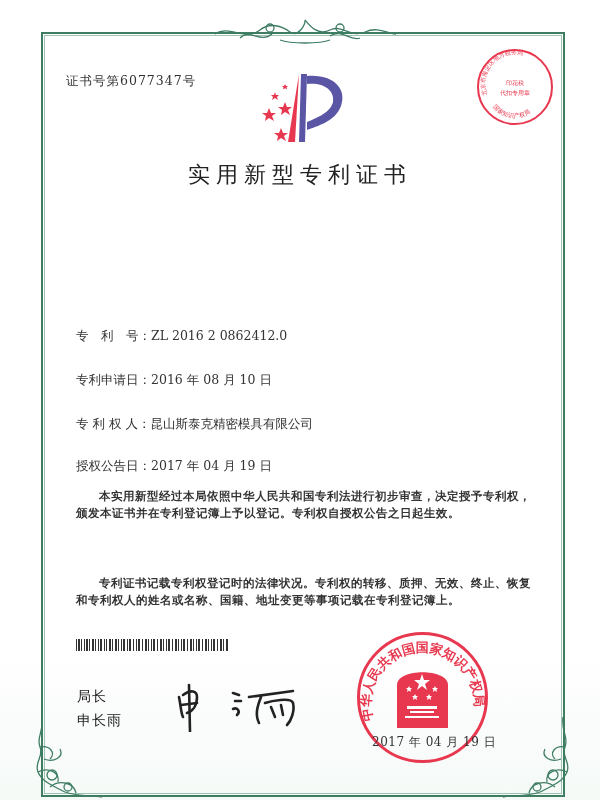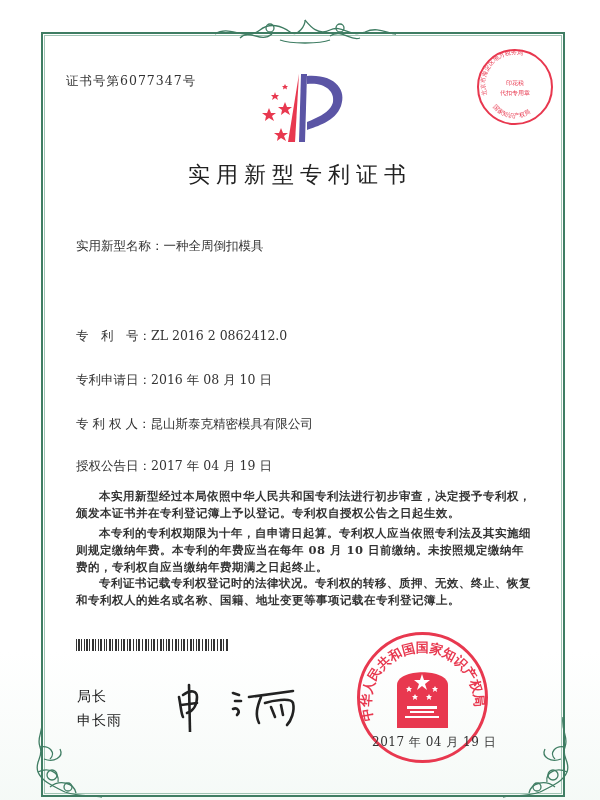--- a/index.html
+++ b/index.html
@@ -94,41 +94,35 @@
     <text x="40" y="38" text-anchor="middle" font-size="6" fill="#e8384f" font-family="DejaVu Sans, sans-serif">印花税</text>
     <text x="40" y="48" text-anchor="middle" font-size="6" fill="#e8384f" font-family="DejaVu Sans, sans-serif">代扣专用章</text>
     <path id="stamparc" d="M12 48 A30 30 0 1 1 68 48" fill="none"></path>
     <text font-size="6" fill="#e8384f" font-family="DejaVu Sans, sans-serif"><textPath href="#stamparc">北京市海淀区地方税务局</textPath></text>
     <path id="stamparc2" d="M18 60 A28 28 0 0 0 62 60" fill="none"></path>
     <text font-size="6" fill="#e8384f" font-family="DejaVu Sans, sans-serif"><textPath href="#stamparc2">国家知识产权局</textPath></text>
   </svg>
 
   <div class="title">实用新型专利证书</div>
 
-  <div class="field" style="top:226px">
-    <span class="label">实用新型名称：</span><span class="value">一种全周倒扣模具</span>
-  </div>
   <div class="field" style="top:316px">
     <span class="label">专　利　号：</span><span class="value">ZL 2016 2 0862412.0</span>
   </div>
   <div class="field" style="top:360px">
     <span class="label">专利申请日：</span><span class="value">2016 年 08 月 10 日</span>
   </div>
   <div class="field" style="top:404px">
     <span class="label">专 利 权 人：</span><span class="value">昆山斯泰克精密模具有限公司</span>
   </div>
   <div class="field" style="top:446px">
     <span class="label">授权公告日：</span><span class="value">2017 年 04 月 19 日</span>
   </div>
 
   <div class="para" style="top:476px">
     <p>本实用新型经过本局依照中华人民共和国专利法进行初步审查，决定授予专利权，颁发本证书并在专利登记簿上予以登记。专利权自授权公告之日起生效。</p>
-  </div>
-  <div class="para" style="top:513px">
-    <p>本专利的专利权期限为十年，自申请日起算。专利权人应当依照专利法及其实施细则规定缴纳年费。本专利的年费应当在每年 08 月 10 日前缴纳。未按照规定缴纳年费的，专利权自应当缴纳年费期满之日起终止。</p>
   </div>
   <div class="para" style="top:563px">
     <p>专利证书记载专利权登记时的法律状况。专利权的转移、质押、无效、终止、恢复和专利权人的姓名或名称、国籍、地址变更等事项记载在专利登记簿上。</p>
   </div>
 
   <svg class="barcode" viewBox="0 0 152 12" preserveAspectRatio="none">
     <g fill="#333">
       <rect x="0" y="0" width="1" height="12"></rect>
         <rect x="2" y="0" width="2" height="12"></rect>
         <rect x="5" y="0" width="1" height="12"></rect>

